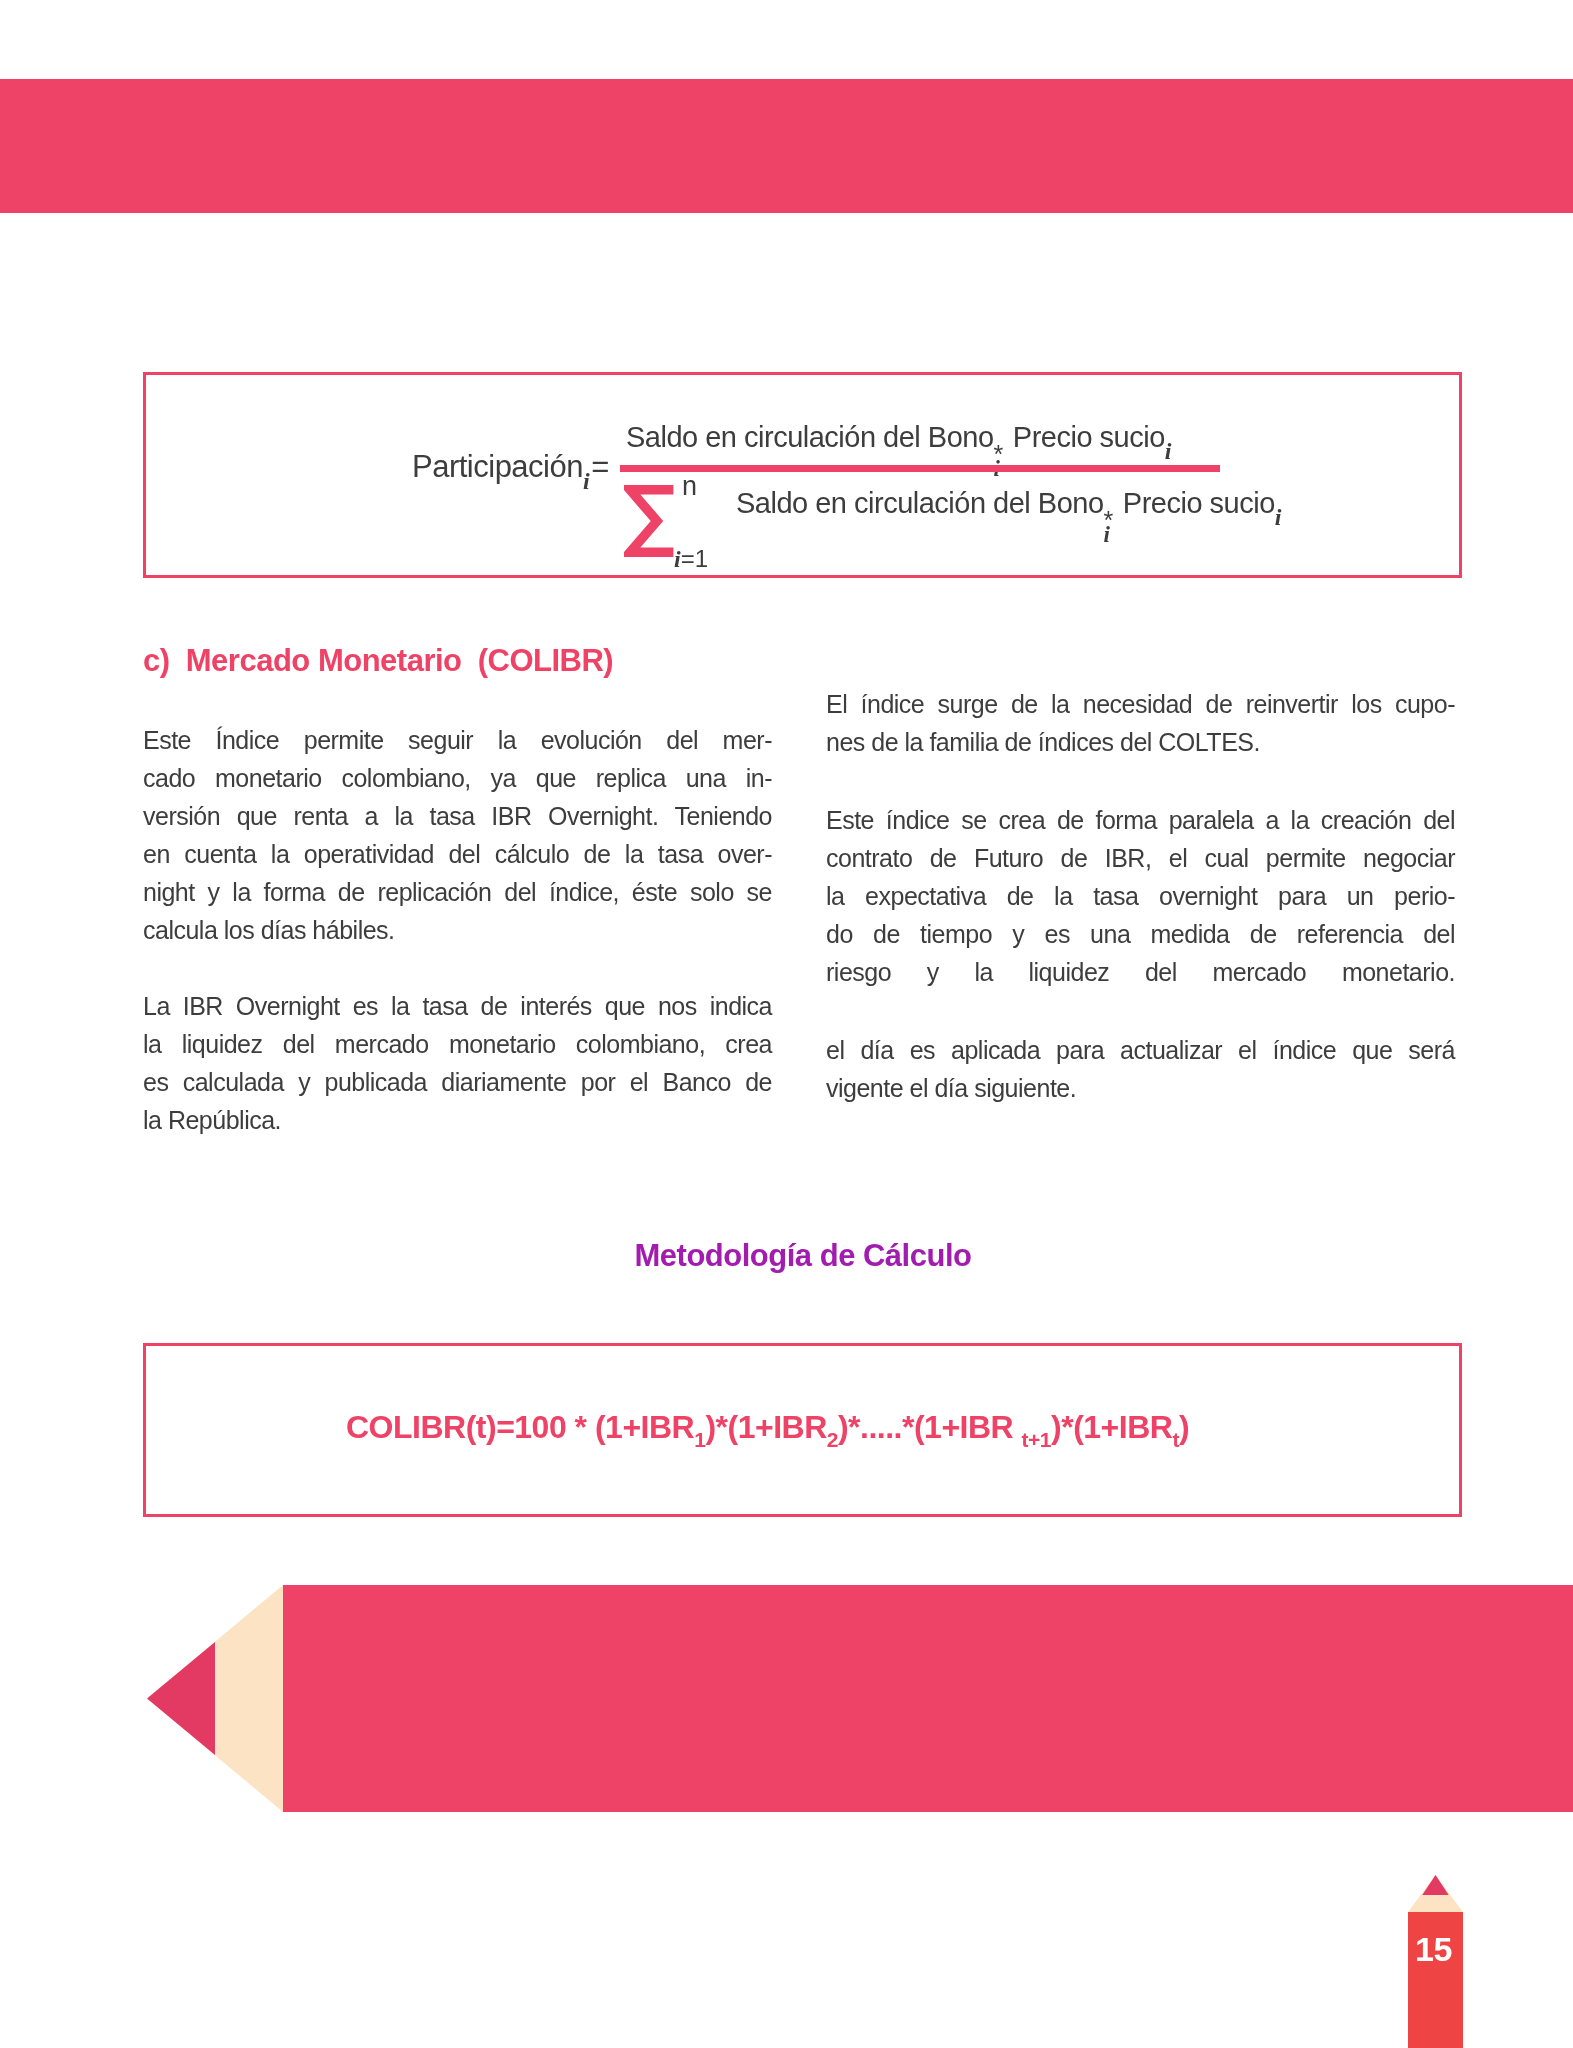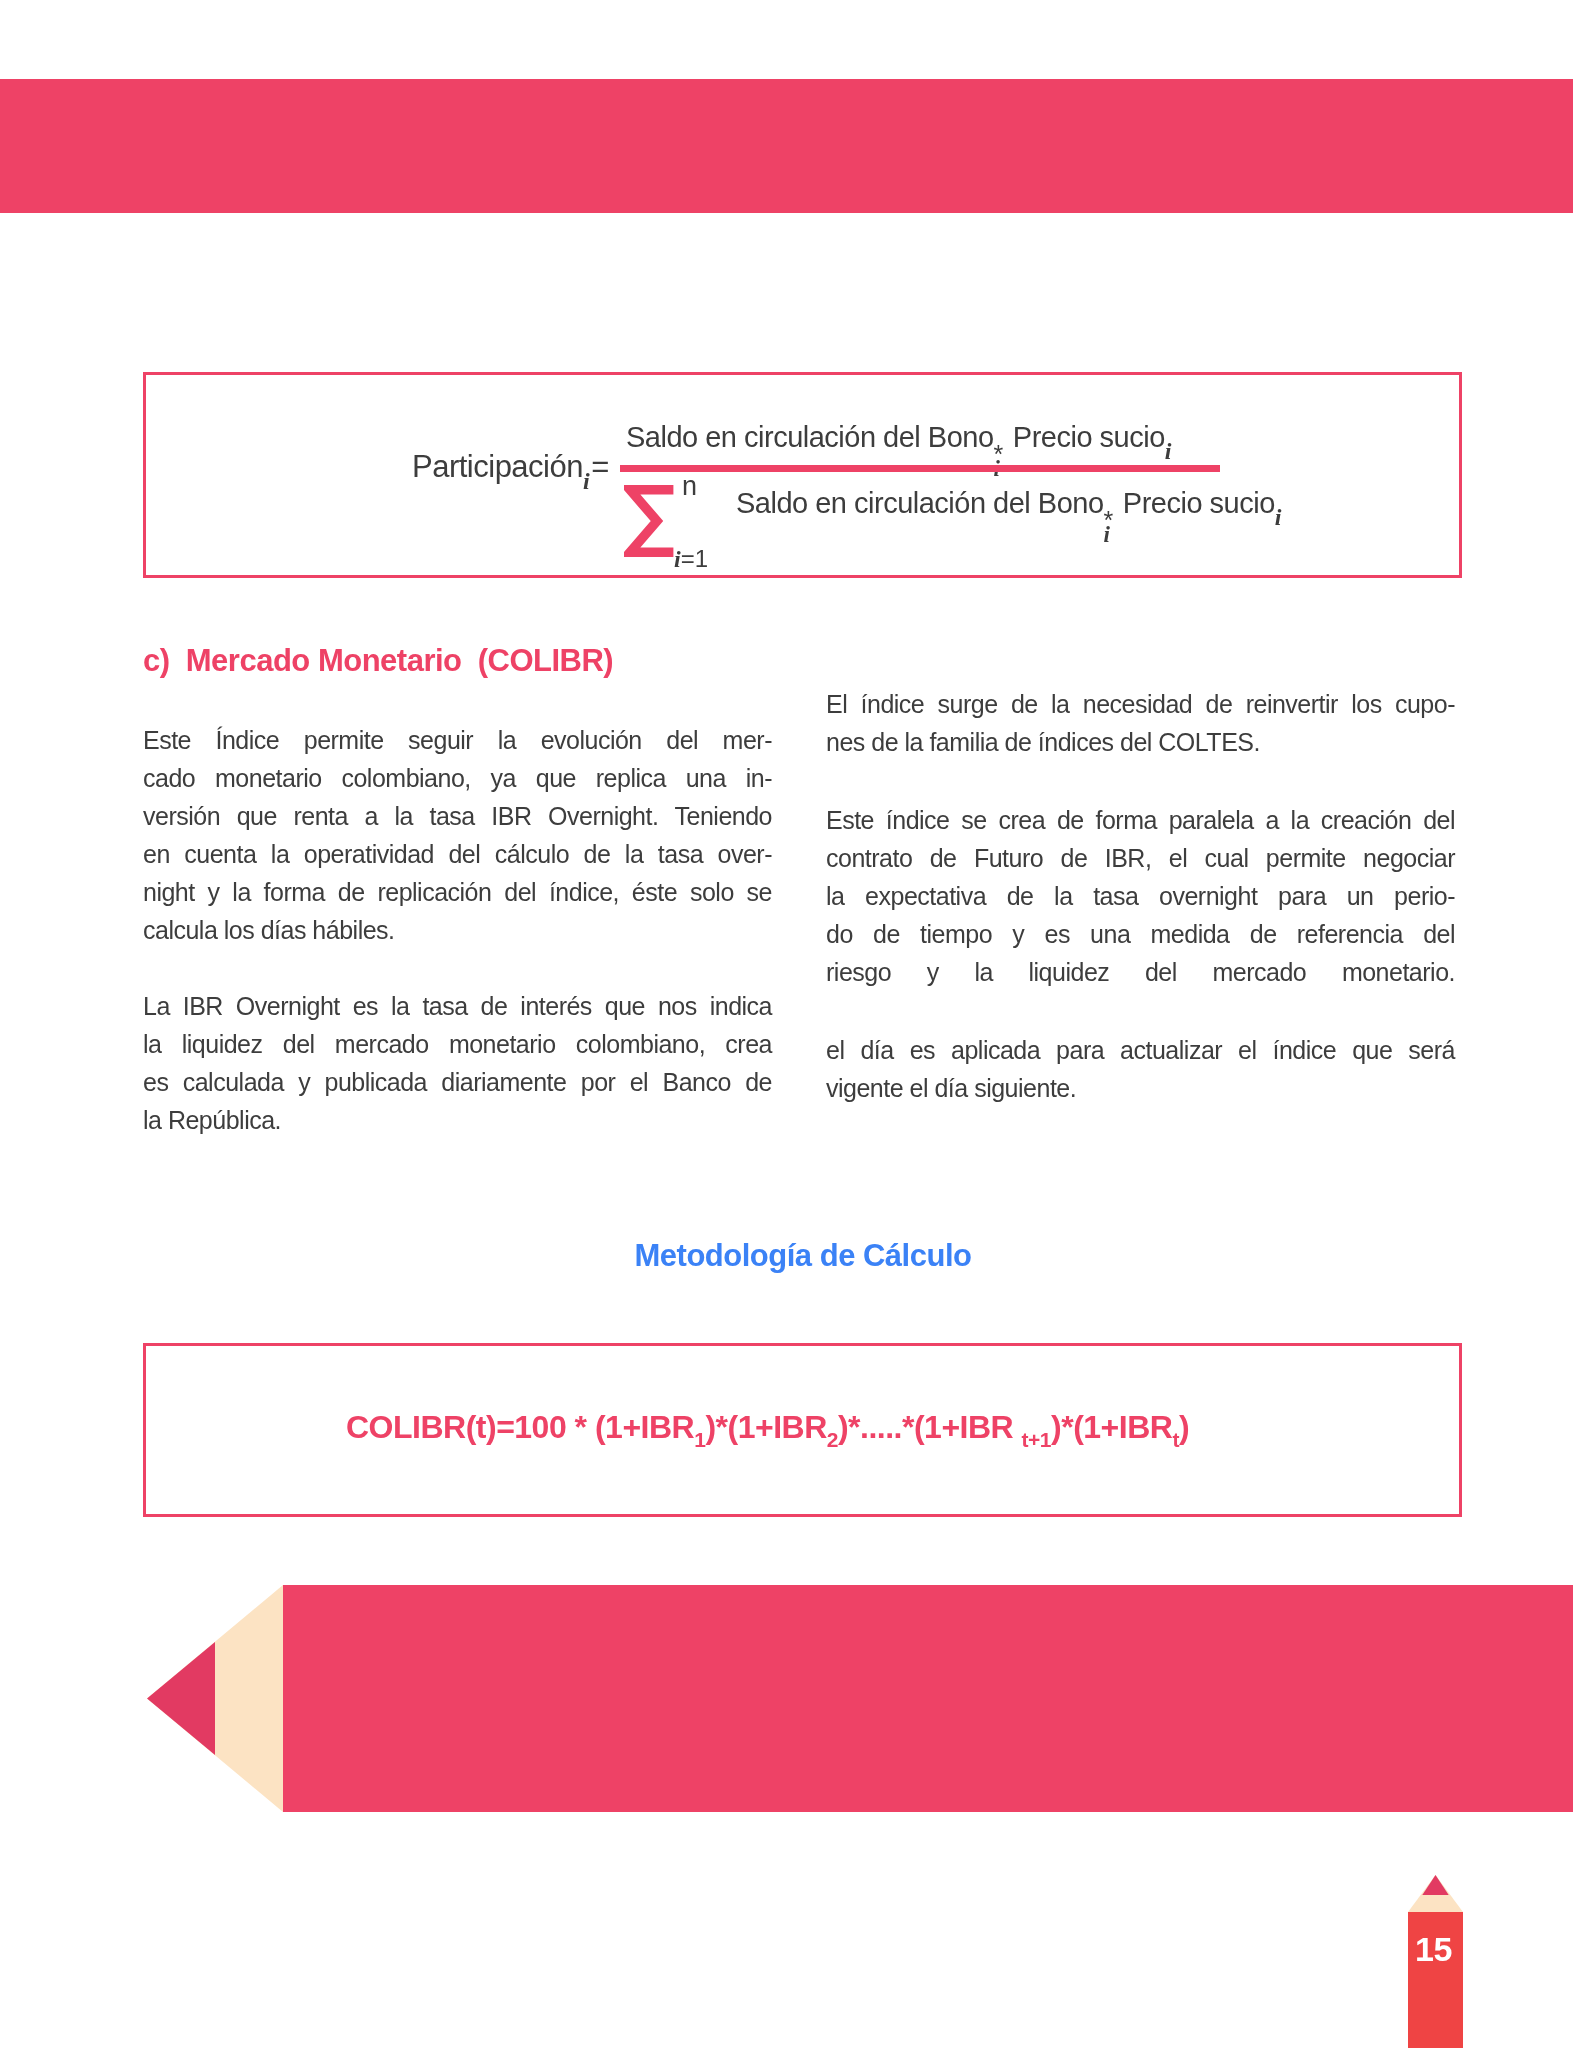--- a/index.html
+++ b/index.html
@@ -37,21 +37,21 @@
   .sec-heading{margin:0 0 40px 0;font-size:31px;line-height:40px;font-weight:bold;color:#ee4266;
                letter-spacing:-0.5px;white-space:pre-wrap;}
   .col-right{padding-top:44px;}
   .para{margin:0 8px 38px 0;font-size:25px;line-height:38px;letter-spacing:-0.5px;}
   .col-right .para{margin-bottom:40px;}
   .tline{text-align:justify;text-align-last:justify;}
   .tline.lastline{text-align-last:left;}
 
   
   .met-heading{position:absolute;left:143px;top:1238px;width:1320px;margin:0;text-align:center;
-               font-size:31px;font-weight:bold;color:#3b82f6;letter-spacing:-0.5px;}
+               font-size:31px;font-weight:bold;color:#a21caf;letter-spacing:-0.5px;}
 
   
   .colibr{padding-left:200px;font-size:32px;font-weight:bold;color:#ee4266;letter-spacing:-0.5px;white-space:nowrap;}
   .colibr .fsub{font-size:21px;vertical-align:-9px;font-weight:bold;}
 
   
   .pencil-big{position:absolute;left:147px;top:1585px;width:1426px;height:227px;}
   .pb-wood{position:absolute;left:0;top:0;width:136px;height:227px;background:#fce3c3;
            clip-path:polygon(100% 0,100% 100%,0 50%);}
   .pb-lead{position:absolute;left:0;top:57px;width:68px;height:113px;background:#e23a62;

